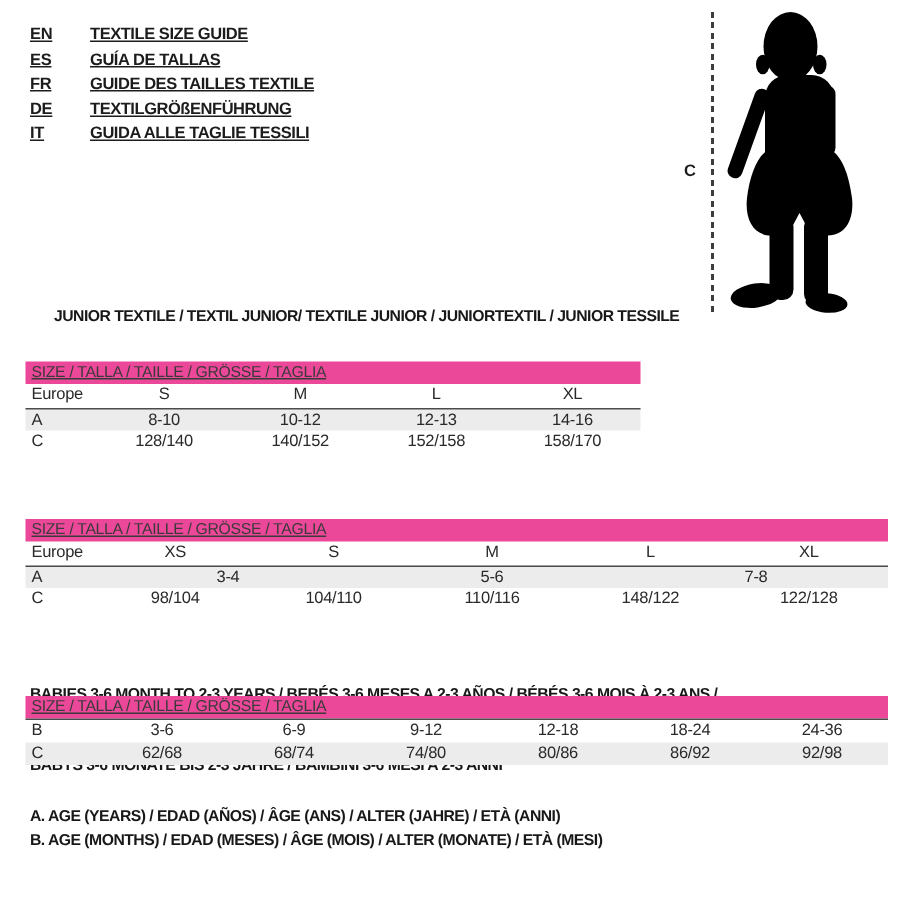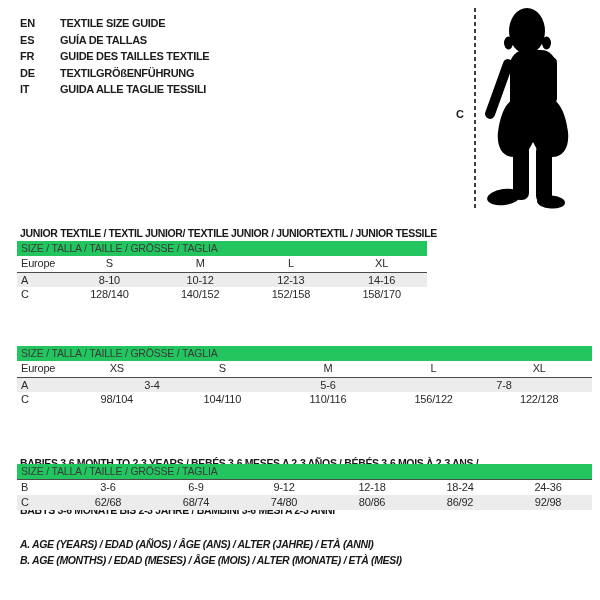--- a/index.html
+++ b/index.html
@@ -7,53 +7,53 @@
   .page {
     position: relative;
     width: 600px; height: 600px;
     background: #ffffff;
     font-family: "Liberation Sans", sans-serif;
     color: #1c1c1c;
     overflow: hidden;
   }
 
   
-  .lang-block { position:absolute; left:20px; top:15px; }
+  .lang-block { position:absolute; left:20px; top:15px;text-decoration:underline; }
   .lang-row { display:flex; height:16.5px; line-height:16.5px; }
   .lang-code { width:40px; font-size:11px; font-weight:bold; letter-spacing:-0.2px; }
   .lang-title { font-size:11px; font-weight:bold; letter-spacing:-0.3px; white-space:pre; }
 
   
   .dash-line {
     position:absolute; left:474px; top:8px; width:2px; height:200px;
     background: repeating-linear-gradient(to bottom, #3d3d3d 0 4px, transparent 4px 7px);
   }
   .c-label { position:absolute; left:450px; top:108px; width:20px; text-align:center;
     font-size:11px; font-weight:bold; }
   .baby-svg { position:absolute; left:480px; top:0px; width:120px; height:220px; }
 
   
   .sec-title { position:absolute; left:20px; font-size:10.5px; font-weight:bold;
     letter-spacing:-0.35px; white-space:pre; color:#181818; line-height:15.5px; }
 
   
   .table { position:absolute; left:17px; }
-  .band { height:15px; line-height:15px; background:#22c55e; color:#3a3a3a;
-    font-size:10.5px; padding-left:4px; letter-spacing:-0.2px; white-space:pre; }
+  .band { height:15px; line-height:15px; background:#ec4899; color:#3a3a3a;
+    font-size:10.5px; padding-left:4px; letter-spacing:-0.2px; white-space:pre;text-decoration:underline; }
   .trow { display:flex; height:15.7px; line-height:15px; font-size:11px; color:#2a2a2a;
     letter-spacing:-0.2px; align-items:flex-start; }
   .trow.shaded { background:#ececec; }
   .trow.divider { border-top:1px solid #4b4b4b; }
   .trow .lbl { width:47px; padding-left:4px; }
   .trow .cell { flex:1; text-align:center; }
 
   
   .legend { position:absolute; left:20px; top:536px; }
   .legend-line { font-size:10.5px; font-weight:bold; letter-spacing:-0.35px;
-    height:16.3px; line-height:16.3px; white-space:pre; color:#181818;font-style:italic; }
+    height:16.3px; line-height:16.3px; white-space:pre; color:#181818; }
 </style>
 </head>
 <body>
 
 <div class="page">
 
   <div class="lang-block">
     <div class="lang-row">
       <span class="lang-code">EN</span>
       <span class="lang-title">TEXTILE SIZE GUIDE</span>
@@ -87,21 +87,21 @@
       <path d="M23.3 62.3 A5 5 0 0 1 32.7 65.7 L14.7 115.7 A5 5 0 0 1 5.3 112.3 Z"></path>
       <rect x="66" y="57" width="11" height="47" rx="5.5"></rect>
       <path d="M32 100 L74 100 C81 104 86 116 88 132 C89.5 146 84 157 72 157 L61 157 L53 142 L45 157 L34 157 C22 157 16.5 146 18 132 C20 116 25 104 32 100 Z"></path>
       <rect x="33" y="144" width="16" height="56" rx="7"></rect>
       <rect x="56" y="144" width="16" height="59" rx="7"></rect>
       <ellipse cx="24" cy="197" rx="17" ry="8" transform="rotate(-8 24 197)"></ellipse>
       <ellipse cx="71" cy="202" rx="14" ry="6.5" transform="rotate(4 71 202)"></ellipse>
     </g>
   </svg>
 
-  <div class="sec-title" style="top:226px;">JUNIOR TEXTILE / TEXTIL JUNIOR/ TEXTILE JUNIOR / JUNIORTEXTIL / JUNIOR TESSILE</div>
+  <div class="sec-title" style="top:204px;margin-left:16px;">JUNIOR TEXTILE / TEXTIL JUNIOR/ TEXTILE JUNIOR / JUNIORTEXTIL / JUNIOR TESSILE</div>
   <div class="table" style="top:241px; width:410px;">
     <div class="band">SIZE / TALLA / TAILLE / GRÖSSE / TAGLIA</div>
     <div class="trow">
       <div class="lbl">Europe</div>
       <div class="cell">S</div>
       <div class="cell">M</div>
       <div class="cell">L</div>
       <div class="cell">XL</div>
     </div>
     <div class="trow shaded divider">
@@ -134,21 +134,21 @@
       <div class="lbl">A</div>
       <div class="cell">3-4</div>
       <div class="cell">5-6</div>
       <div class="cell">7-8</div>
     </div>
     <div class="trow">
       <div class="lbl">C</div>
       <div class="cell">98/104</div>
       <div class="cell">104/110</div>
       <div class="cell">110/116</div>
-      <div class="cell">156/122</div>
+      <div class="cell">148/122</div>
       <div class="cell">122/128</div>
     </div>
   </div>
 
   <div class="sec-title" style="top:425px;">
     <div>BABIES 3-6 MONTH TO 2-3 YEARS / BEBÉS 3-6 MESES A 2-3 AÑOS / BÉBÉS 3-6 MOIS À 2-3 ANS /</div>
     <div>BABYS 3-6 MONATE BIS 2-3 JAHRE / BAMBINI 3-6 MESI A 2-3 ANNI</div>
   </div>
   <div class="table" style="top:464px; width:575px;">
     <div class="band">SIZE / TALLA / TAILLE / GRÖSSE / TAGLIA</div>

